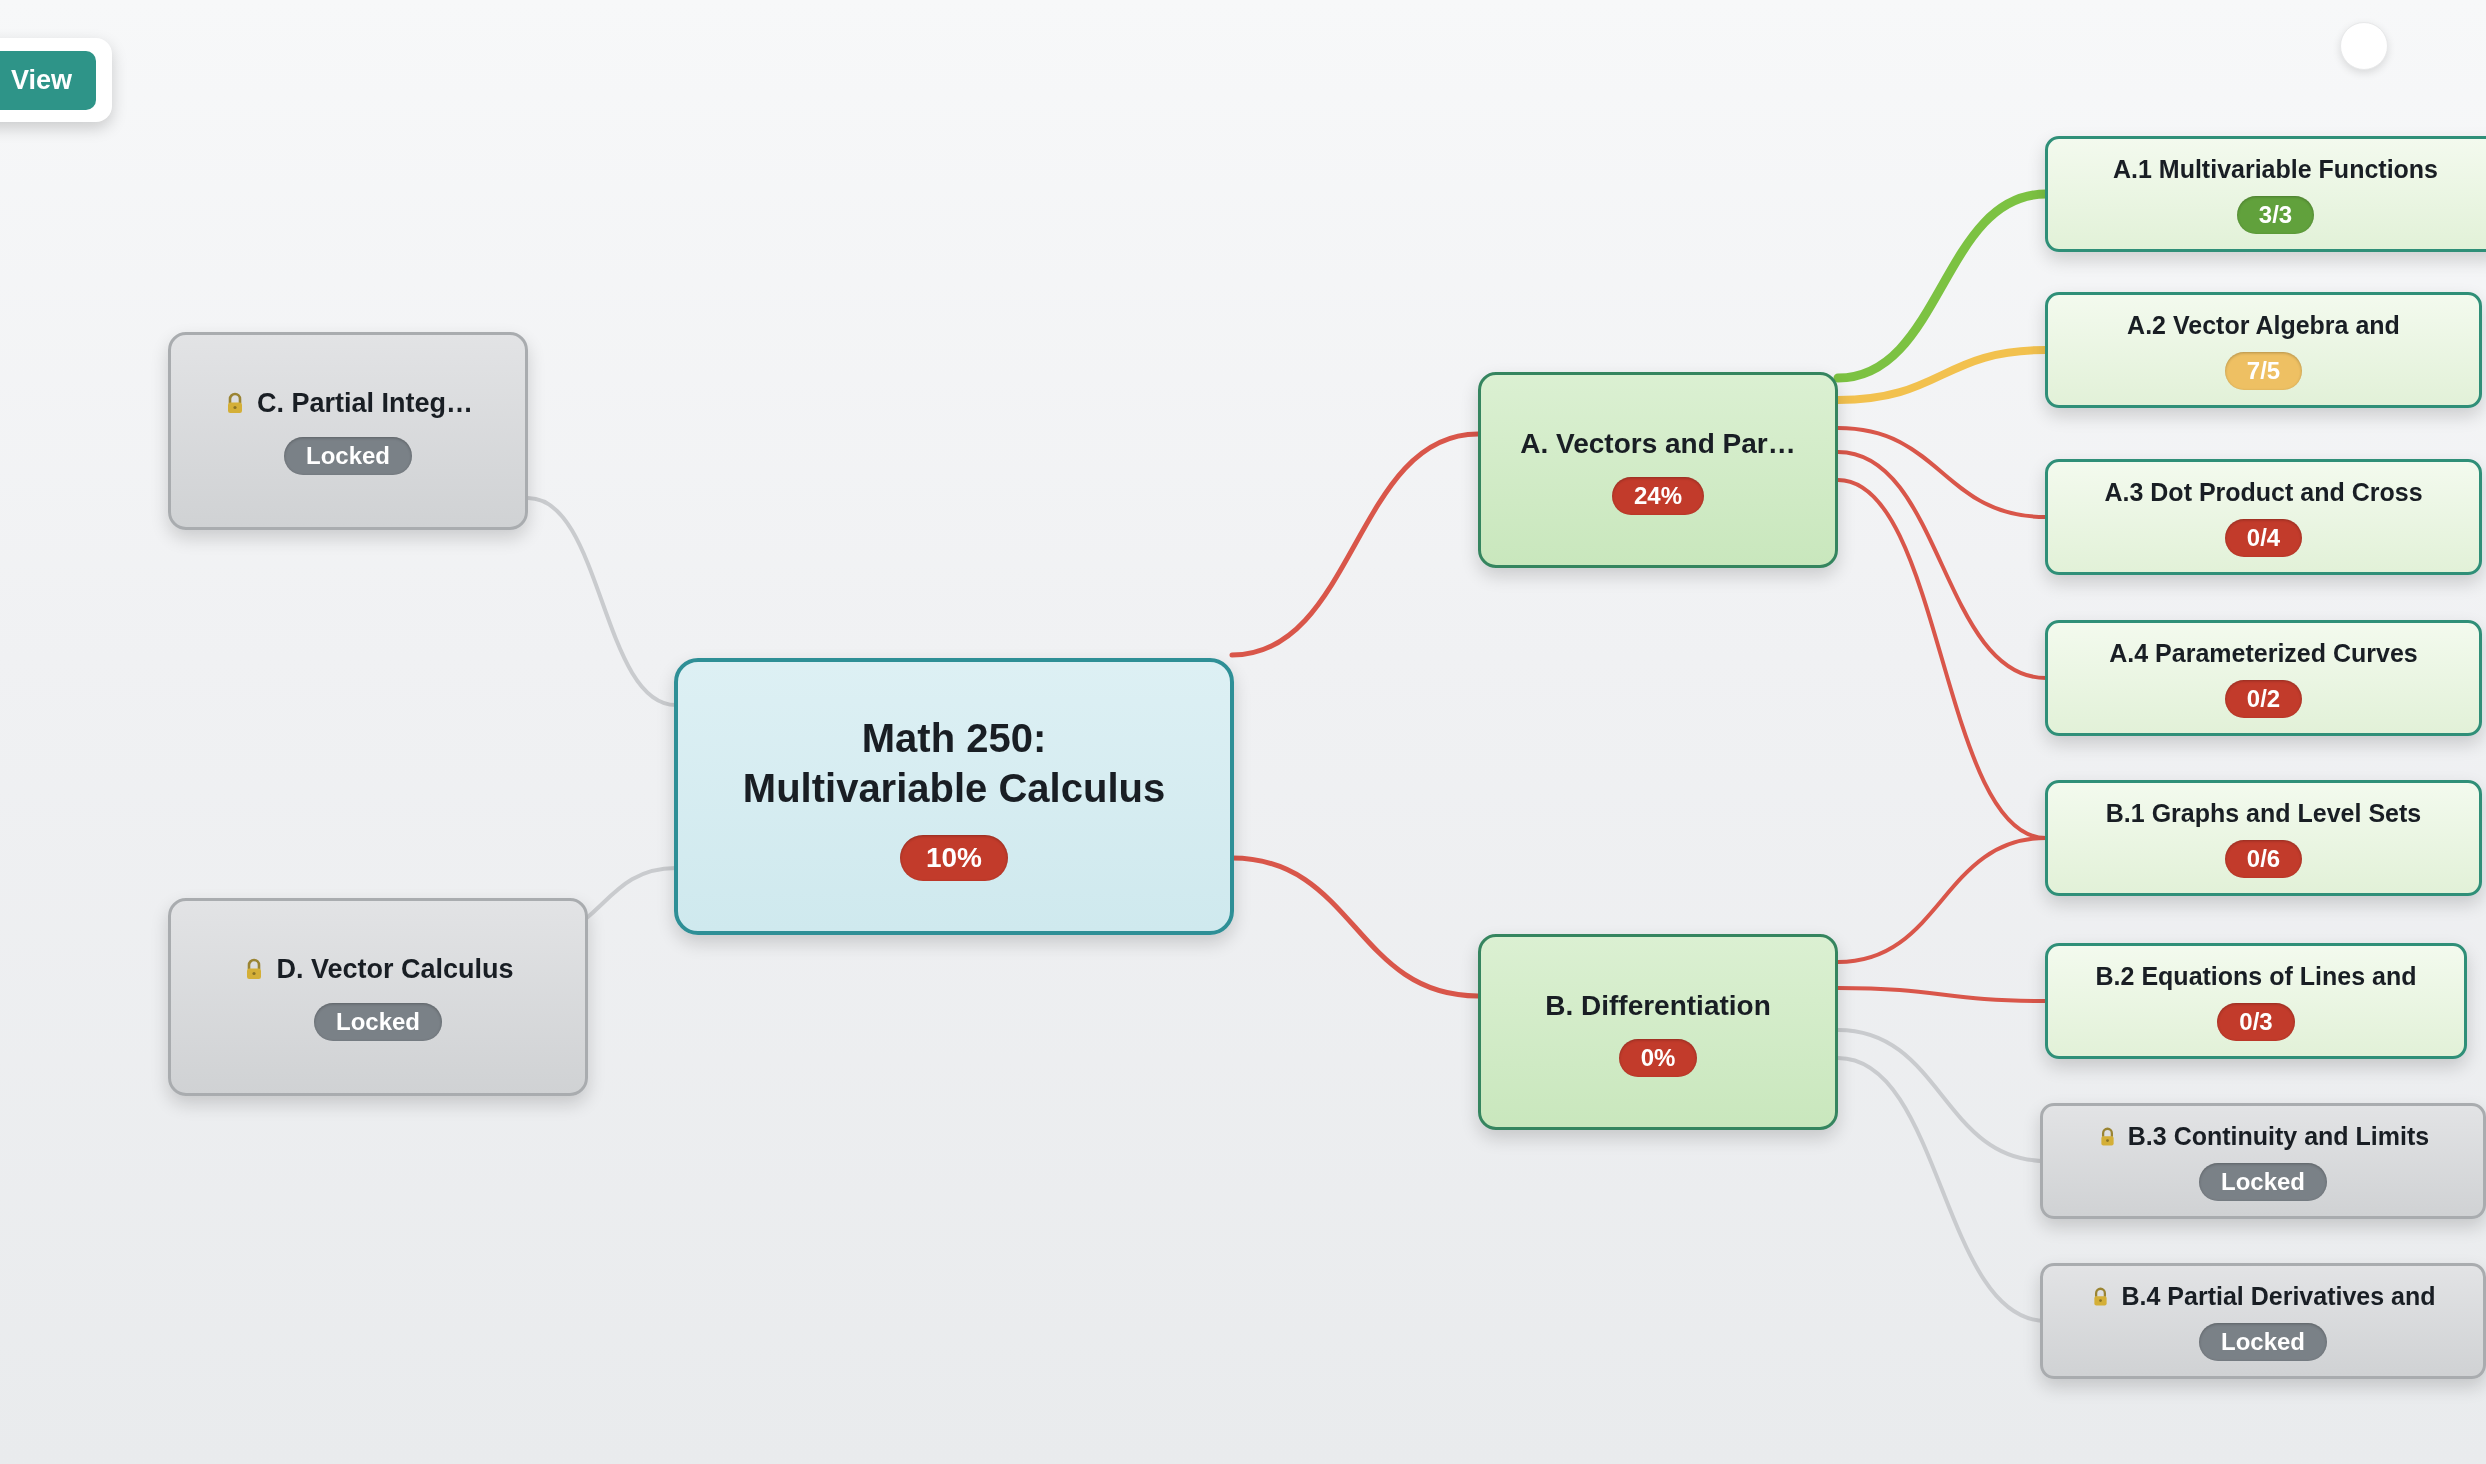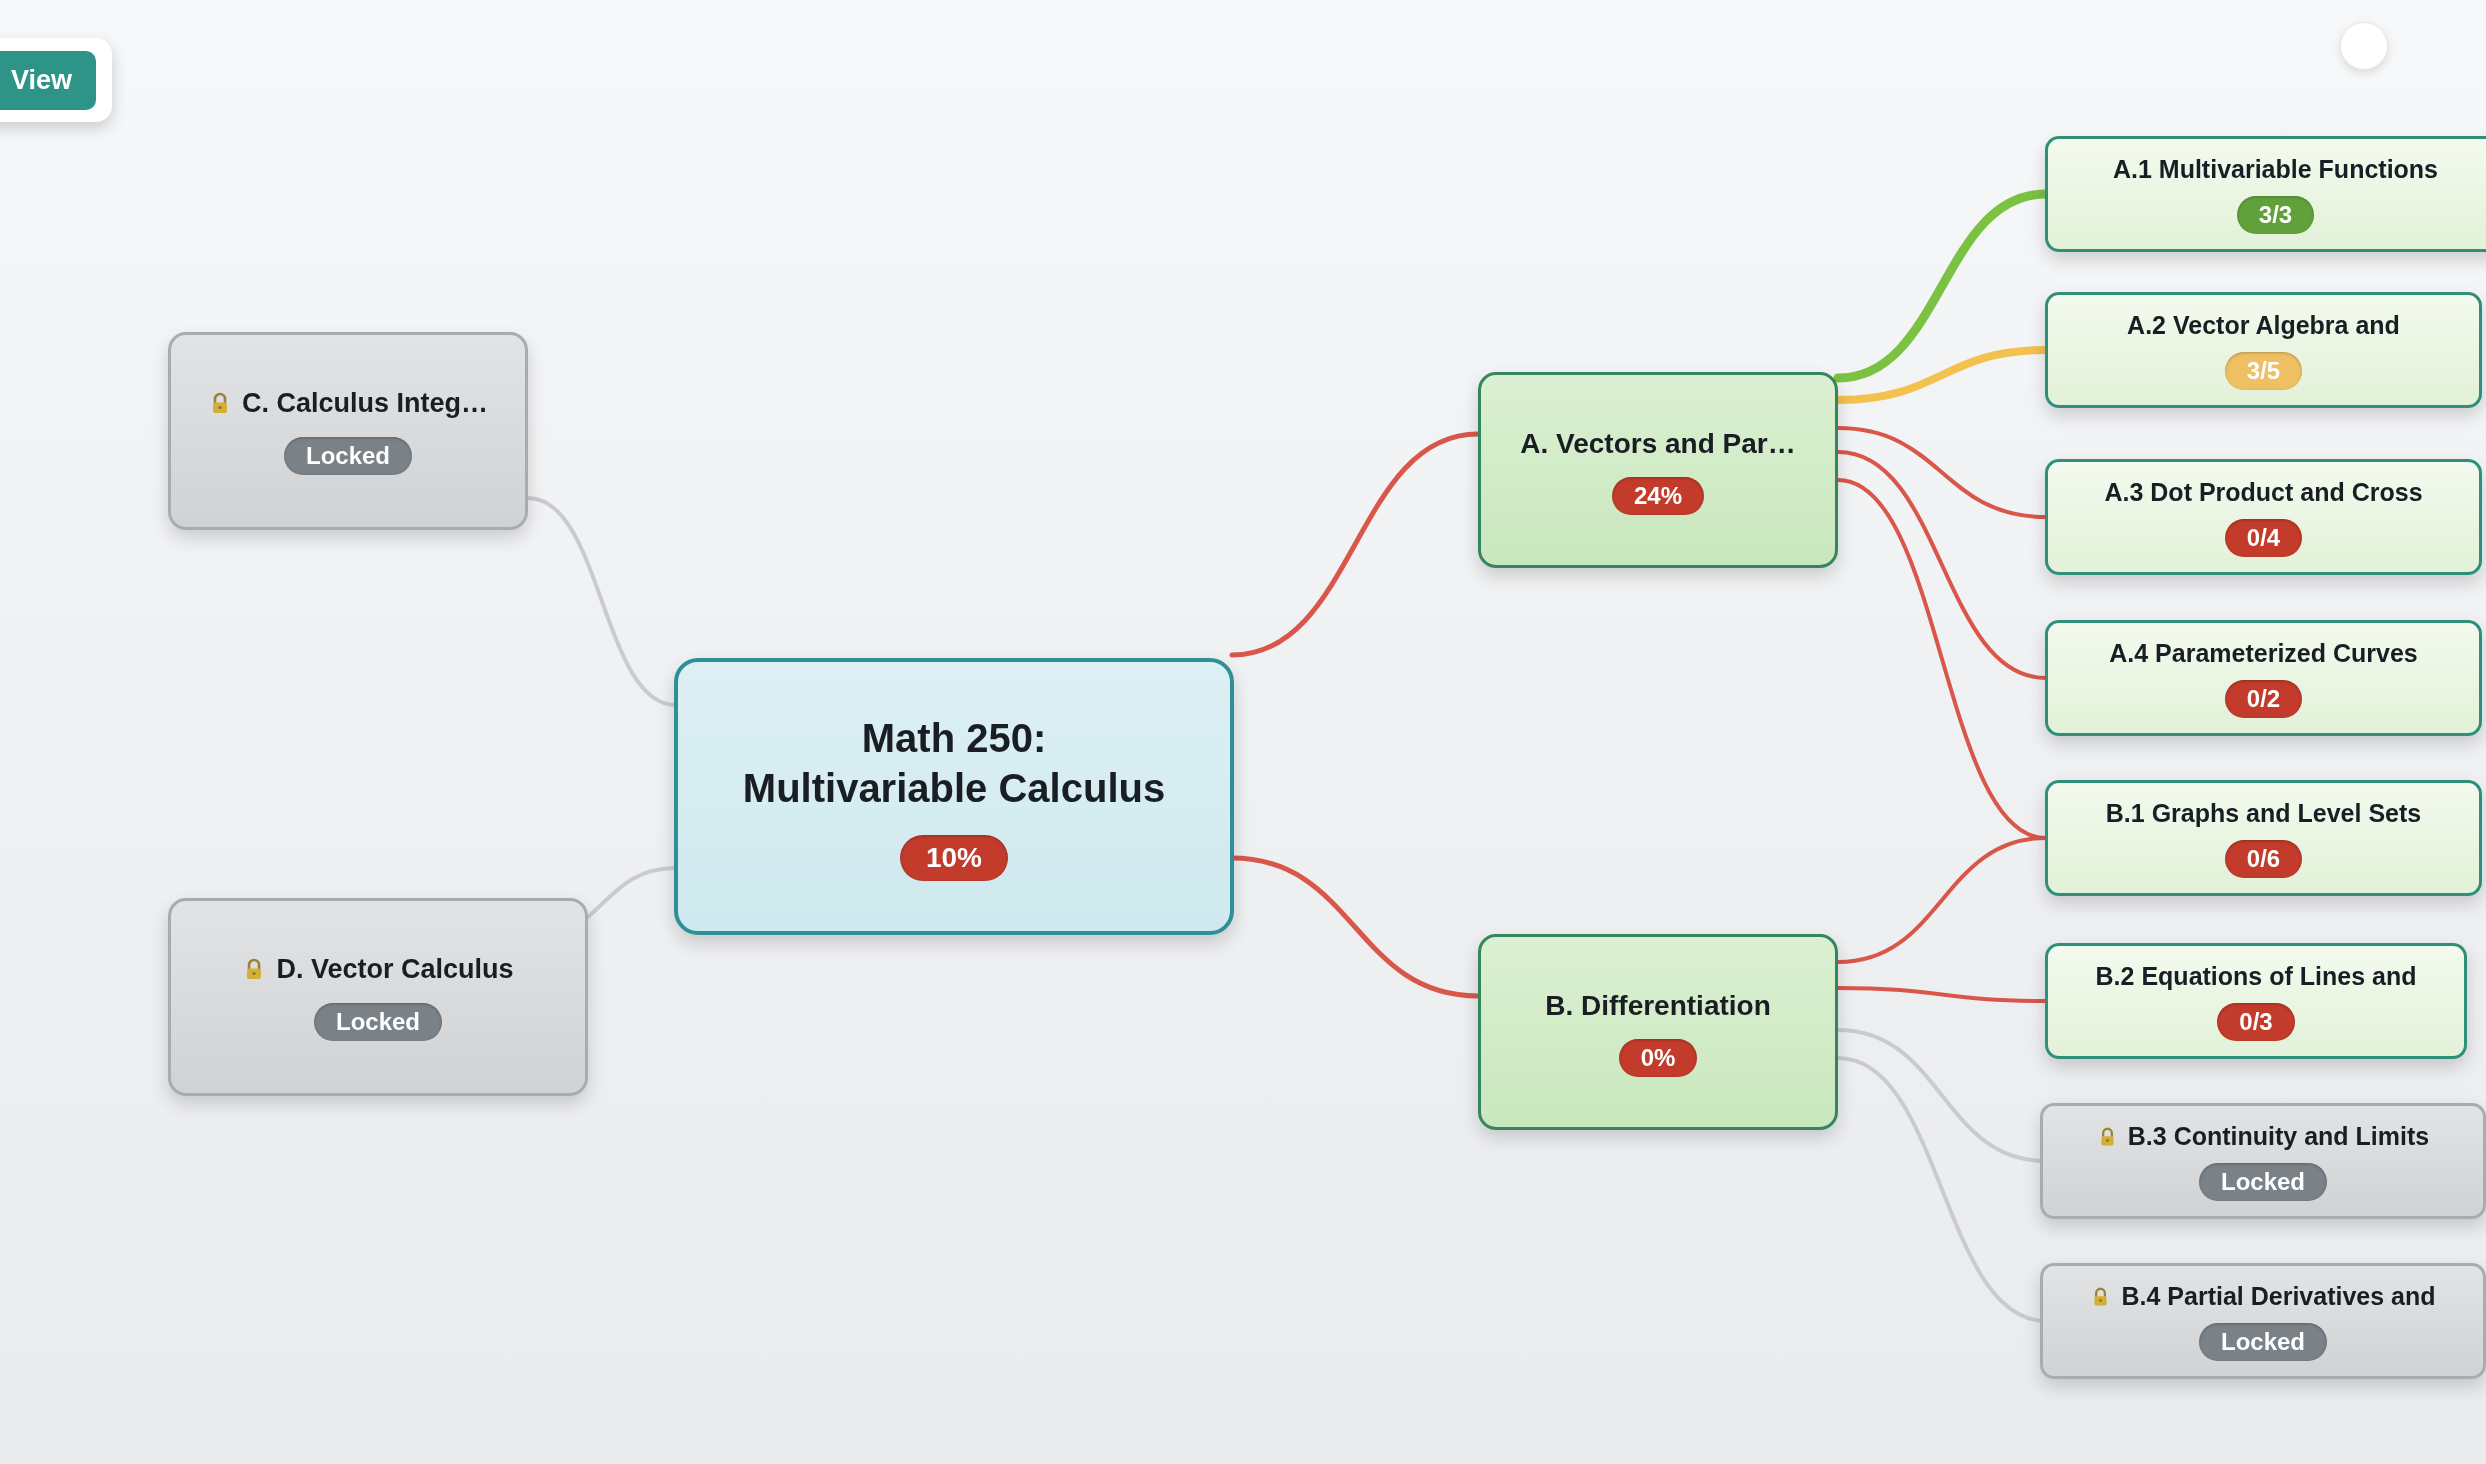--- a/index.html
+++ b/index.html
@@ -110,21 +110,21 @@
 
 <div class="node locked-node" style="left:168px;top:332px;width:360px;height:198px;">
   <div class="node-title">
     <span class="lock-icon">
       <svg width="24" height="24" viewBox="0 0 24 24">
           <path d="M7 11V7a5 5 0 0 1 10 0v4" stroke="#9a8433" stroke-width="2.6" fill="none"></path>
           <rect x="5" y="10.5" width="14" height="10.5" rx="2.2" fill="#d4af37"></rect>
           <circle cx="12" cy="15.5" r="1.6" fill="#8a7325"></circle>
         </svg>
     </span>
-    <span>C. Calculus Integ…</span>
+    <span>C. Partial Integ…</span>
   </div>
   <div class="pill gray">Locked</div>
 </div>
 
 <div class="node locked-node" style="left:168px;top:898px;width:420px;height:198px;">
   <div class="node-title">
     <span class="lock-icon">
       <svg width="24" height="24" viewBox="0 0 24 24">
           <path d="M7 11V7a5 5 0 0 1 10 0v4" stroke="#9a8433" stroke-width="2.6" fill="none"></path>
           <rect x="5" y="10.5" width="14" height="10.5" rx="2.2" fill="#d4af37"></rect>
@@ -146,21 +146,21 @@
   <div class="pill red">0%</div>
 </div>
 
 <div class="node leaf-node" style="left:2045px;top:136px;width:461px;height:116px;">
   <div class="node-title">A.1 Multivariable Functions</div>
   <div class="pill green">3/3</div>
 </div>
 
 <div class="node leaf-node" style="left:2045px;top:292px;width:437px;height:116px;">
   <div class="node-title">A.2 Vector Algebra and</div>
-  <div class="pill amber">3/5</div>
+  <div class="pill amber">7/5</div>
 </div>
 
 <div class="node leaf-node" style="left:2045px;top:459px;width:437px;height:116px;">
   <div class="node-title">A.3 Dot Product and Cross</div>
   <div class="pill red">0/4</div>
 </div>
 
 <div class="node leaf-node" style="left:2045px;top:620px;width:437px;height:116px;">
   <div class="node-title">A.4 Parameterized Curves</div>
   <div class="pill red">0/2</div>

